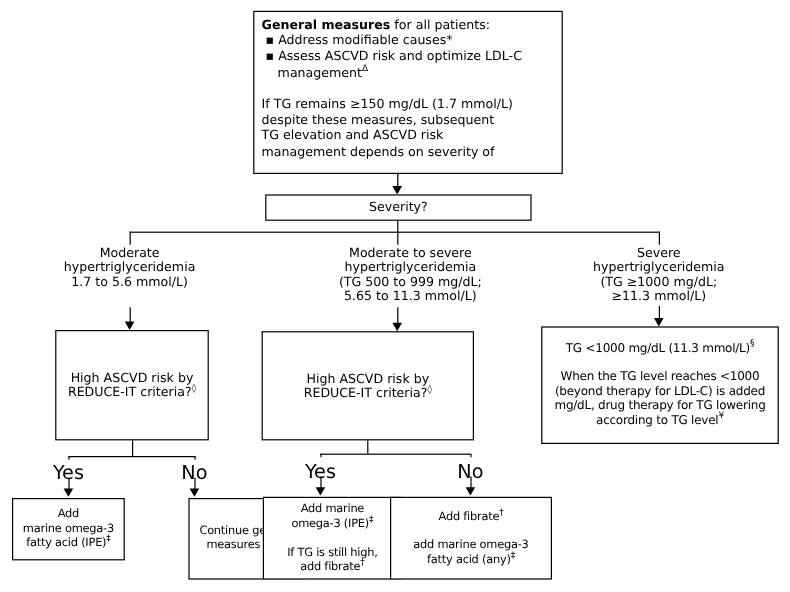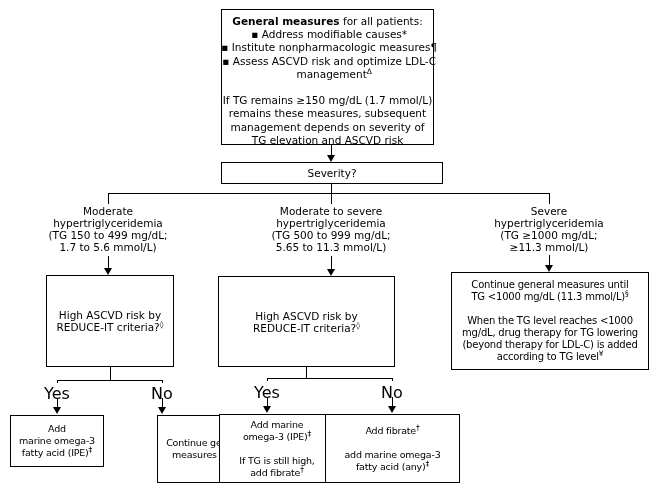--- a/index.html
+++ b/index.html
@@ -29,53 +29,51 @@
     position:absolute; width:0; height:0;
     border-left:4px solid transparent; border-right:4px solid transparent;
     border-top:7px solid #000;
   }
 </style>
 </head>
 <body>
 
 <div class="canvas">
 
-  <div class="box topbox" style="left:221px; top:9px; width:213px; height:136px;align-items:center;">
+  <div class="box topbox" style="left:211px; top:9px; width:258px; height:136px;">
       <div class="tl"><span style="font-weight: bold;">General measures</span><span> for all patients:</span></div>
       <div class="tl"><span>&nbsp;▪ Address modifiable causes*</span></div>
-      <div class="tl"><span>&nbsp;▪ Institute nonpharmacologic measures¶</span></div>
       <div class="tl"><span>&nbsp;▪ Assess ASCVD risk and optimize LDL-C</span></div>
       <div class="tl"><span>&nbsp;&nbsp;&nbsp;&nbsp;management</span><sup>Δ</sup></div>
       <div class="tl">&nbsp;</div>
       <div class="tl"><span>If TG remains ≥150 mg/dL (1.7 mmol/L)</span></div>
-      <div class="tl"><span>remains these measures, subsequent</span></div>
+      <div class="tl"><span>despite these measures, subsequent</span></div>
+      <div class="tl"><span>TG elevation and ASCVD risk</span></div>
       <div class="tl"><span>management depends on severity of</span></div>
-      <div class="tl"><span>TG elevation and ASCVD risk</span></div>
     </div>
 
   <div class="vl" style="left:331px; top:145px; height:11px;"></div>
   <div class="ah" style="left:327px; top:155px;"></div>
 
   <div class="box" style="left:221px; top:162px; width:222px; height:22px;">
     <div class="tl">Severity?</div>
   </div>
 
   <div class="vl" style="left:331px; top:184px; height:10px;"></div>
   <div class="hl" style="left:108px; top:193px; width:442px;"></div>
   <div class="vl" style="left:108px; top:193px; height:11px;"></div>
   <div class="vl" style="left:331px; top:193px; height:11px;"></div>
   <div class="vl" style="left:549px; top:193px; height:11px;"></div>
 
   <div class="label" style="left:18px; top:205px; width:180px;">
       <div class="tl"><span>Moderate</span></div>
       <div class="tl"><span>hypertriglyceridemia</span></div>
-      <div class="tl"><span>(TG 150 to 499 mg/dL;</span></div>
       <div class="tl"><span>1.7 to 5.6 mmol/L)</span></div>
     </div>
-  <div class="label" style="left:241px; top:205px; width:180px;">
+  <div class="label" style="left:252px; top:205px; width:180px;">
       <div class="tl"><span>Moderate to severe</span></div>
       <div class="tl"><span>hypertriglyceridemia</span></div>
       <div class="tl"><span>(TG 500 to 999 mg/dL;</span></div>
       <div class="tl"><span>5.65 to 11.3 mmol/L)</span></div>
     </div>
   <div class="label" style="left:459px; top:205px; width:180px;">
       <div class="tl"><span>Severe</span></div>
       <div class="tl"><span>hypertriglyceridemia</span></div>
       <div class="tl"><span>(TG ≥1000 mg/dL;</span></div>
       <div class="tl"><span>≥11.3 mmol/L)</span></div>
@@ -90,26 +88,25 @@
 
   <div class="box" style="left:46px; top:275px; width:128px; height:92px;">
       <div class="tl"><span>High ASCVD risk by</span></div>
       <div class="tl"><span>REDUCE-IT criteria?</span><sup>◊</sup></div>
     </div>
   <div class="box" style="left:218px; top:276px; width:177px; height:91px;">
       <div class="tl"><span>High ASCVD risk by</span></div>
       <div class="tl"><span>REDUCE-IT criteria?</span><sup>◊</sup></div>
     </div>
   <div class="box tight" style="left:451px; top:272px; width:198px; height:98px;">
-      <div class="tl"><span>Continue general measures until</span></div>
       <div class="tl"><span>TG &lt;1000 mg/dL (11.3 mmol/L)</span><sup>§</sup></div>
       <div class="tl">&nbsp;</div>
       <div class="tl"><span>When the TG level reaches &lt;1000</span></div>
+      <div class="tl"><span>(beyond therapy for LDL-C) is added</span></div>
       <div class="tl"><span>mg/dL, drug therapy for TG lowering</span></div>
-      <div class="tl"><span>(beyond therapy for LDL-C) is added</span></div>
       <div class="tl"><span>according to TG level</span><sup>¥</sup></div>
     </div>
 
   <div class="vl" style="left:110px; top:367px; height:13px;"></div>
   <div class="hl" style="left:57px; top:380px; width:106px;"></div>
   <div class="vl" style="left:57px; top:380px; height:3px;"></div>
   <div class="vl" style="left:162px; top:380px; height:3px;"></div>
   <div class="yesno" style="left:57px; top:384px;">Yes</div>
   <div class="yesno" style="left:162px; top:384px;">No</div>
   <div class="vl" style="left:57px; top:398px; height:10px;"></div>

